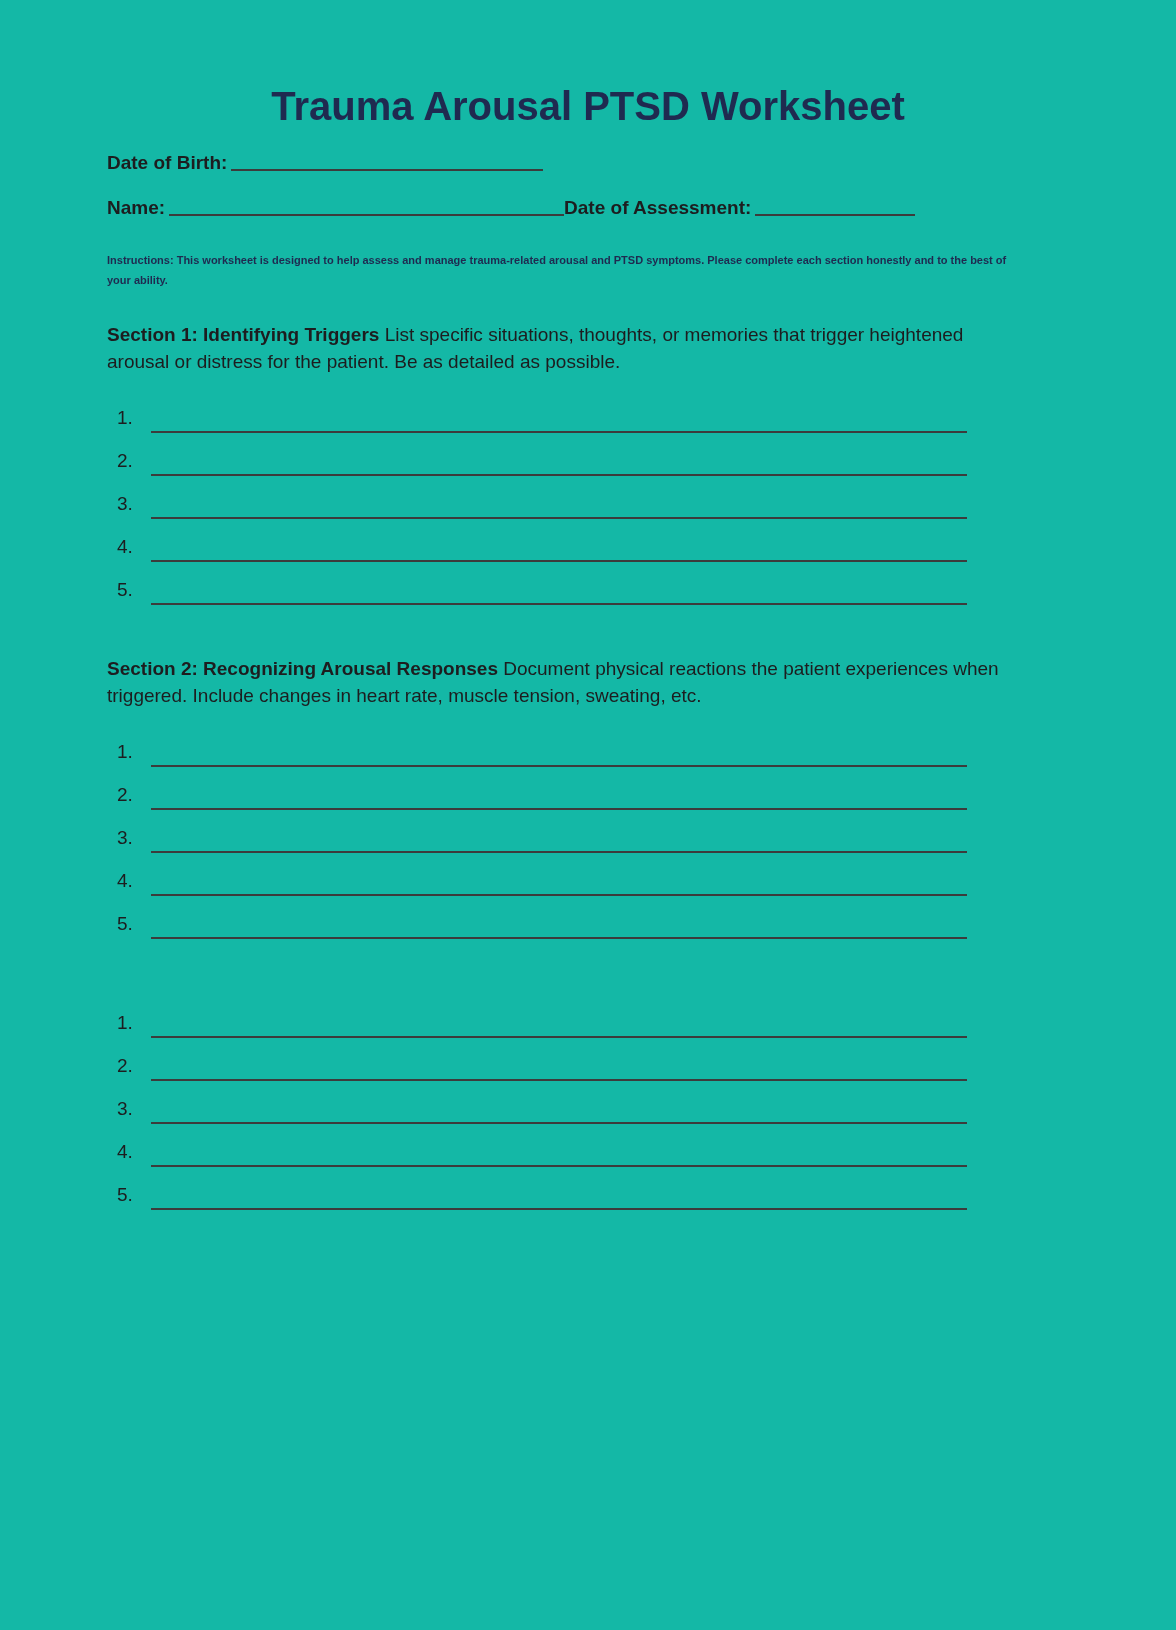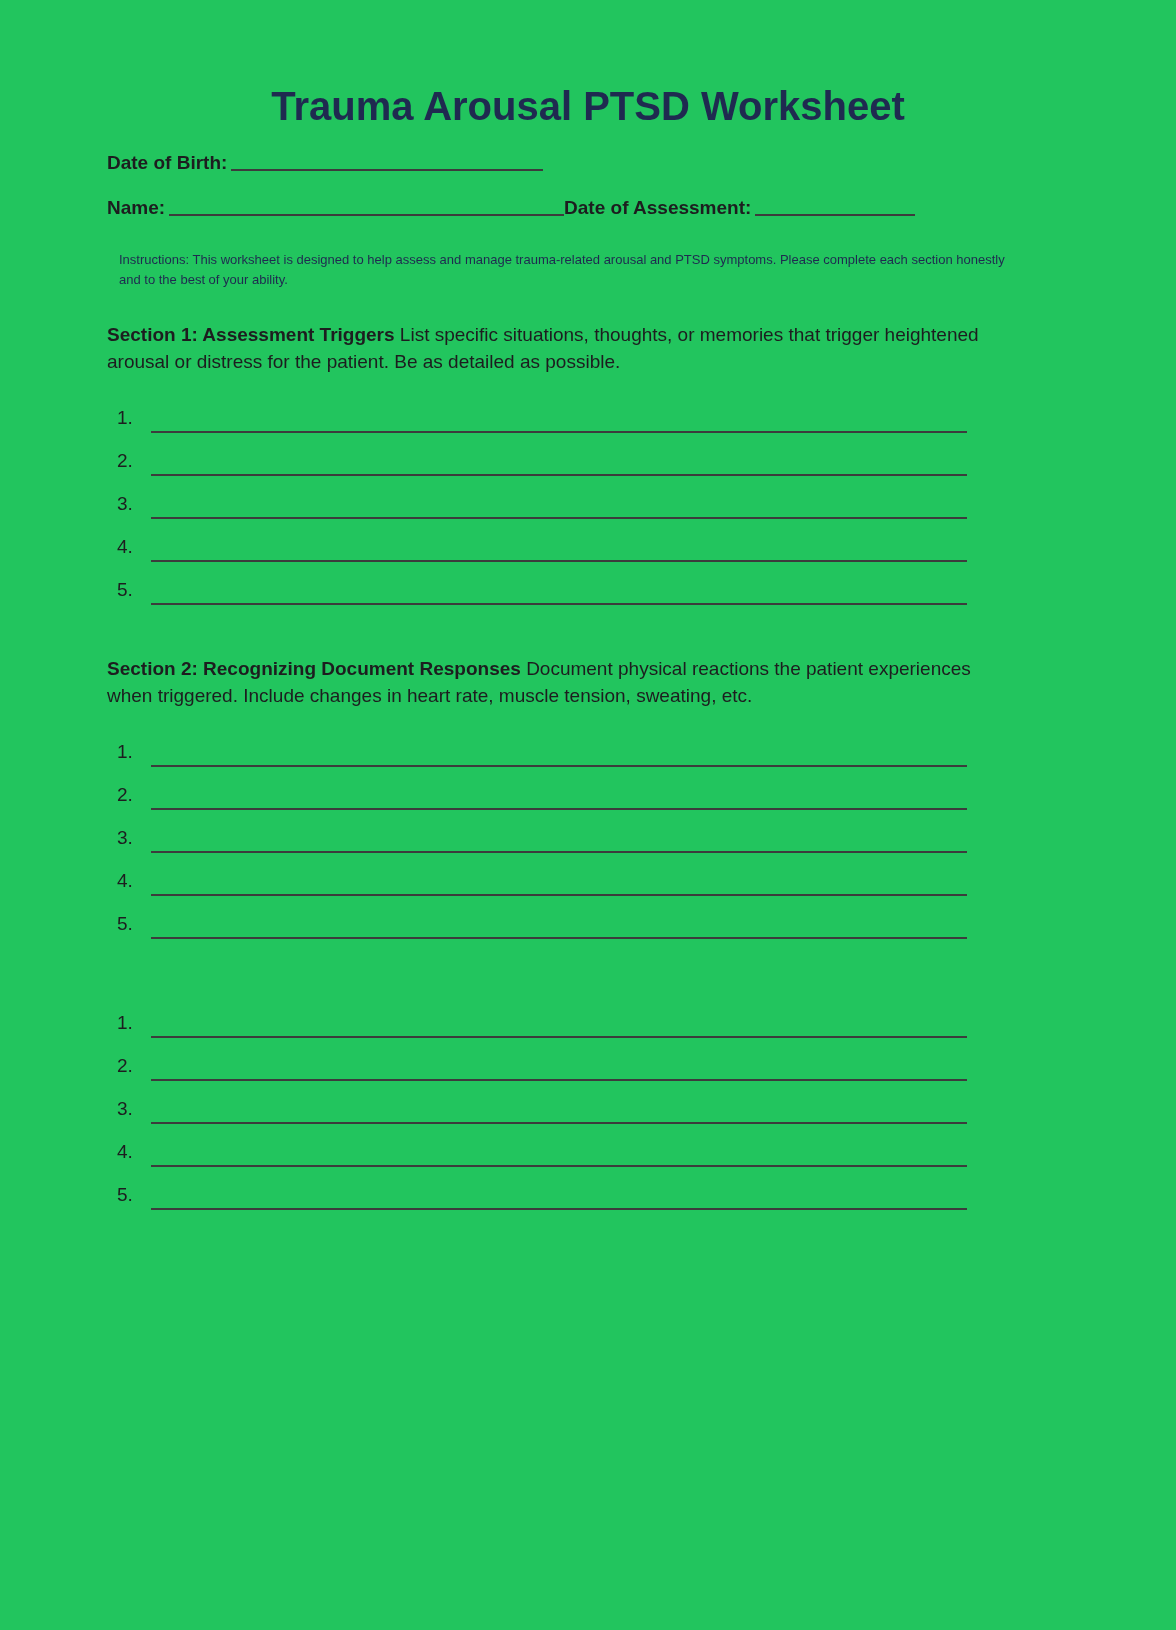--- a/index.html
+++ b/index.html
@@ -6,21 +6,21 @@
     --navy:#1f2a50;
     --text:#1d1d1f;
     --line:#3c3c3c;
   }
   html,body{margin:0;padding:0;background:#ffffff;}
   .page{
     position:relative;
     width:1176px;
     height:1630px;
     box-sizing:border-box;
-    background:#22c55e;
+    background:#14b8a6;
     padding:80px 107px 0 107px;
     font-family:"Liberation Sans", sans-serif;
     color:var(--text);
     overflow:hidden;
   }
   .title{
     margin:0;
     font-size:40px;
     line-height:52px;
     font-weight:bold;
@@ -43,24 +43,24 @@
     display:inline-block;
     height:3px;
     border-bottom:2px solid var(--line);
     transform:translateY(2px);
     margin-left:4px;
   }
   .blank.name{width:395px;margin-right:0;}
   .blank.assess{width:160px;}
   .blank.dob{width:312px;}
   .instructions{
-    margin:28px 0 0 12px;
+    margin:28px 0 0 0;
     max-width:900px;
-    font-size:13px;
-    font-weight:normal;
+    font-size:11px;
+    font-weight:bold;
     line-height:20px;
     color:var(--navy);
   }
   .section.s1{margin-top:32px;}
   .section.s2{margin-top:46px;}
   .section.s3{margin-top:56px;}
   .sec-head{
     margin:0;
     max-width:900px;
     font-size:19px;
@@ -103,21 +103,21 @@
     <span>Date of Birth:</span><span class="blank dob"></span>
   </div>
 
   <div class="field-row">
     <span>Name:</span><span class="blank name"></span><span>Date of Assessment:</span><span class="blank assess"></span>
   </div>
 
   <p class="instructions">Instructions: This worksheet is designed to help assess and manage trauma-related arousal and PTSD symptoms. Please complete each section honestly and to the best of your ability.</p>
 
   <div class="section s1">
-    <p class="sec-head"><span class="head-bold">Section 1: Assessment Triggers</span> <span>List specific situations, thoughts, or memories that trigger heightened arousal or distress for the patient. Be as detailed as possible.</span></p>
+    <p class="sec-head"><span class="head-bold">Section 1: Identifying Triggers</span> <span>List specific situations, thoughts, or memories that trigger heightened arousal or distress for the patient. Be as detailed as possible.</span></p>
     <div class="items">
       <div class="item">
           <span class="num">1.</span>
           <span class="line"></span>
         </div>
       <div class="item">
           <span class="num">2.</span>
           <span class="line"></span>
         </div>
       <div class="item">
@@ -129,21 +129,21 @@
           <span class="line"></span>
         </div>
       <div class="item">
           <span class="num">5.</span>
           <span class="line"></span>
         </div>
     </div>
   </div>
 
   <div class="section s2">
-    <p class="sec-head"><span class="head-bold">Section 2: Recognizing Document Responses</span> <span>Document physical reactions the patient experiences when triggered. Include changes in heart rate, muscle tension, sweating, etc.</span></p>
+    <p class="sec-head"><span class="head-bold">Section 2: Recognizing Arousal Responses</span> <span>Document physical reactions the patient experiences when triggered. Include changes in heart rate, muscle tension, sweating, etc.</span></p>
     <div class="items">
       <div class="item">
           <span class="num">1.</span>
           <span class="line"></span>
         </div>
       <div class="item">
           <span class="num">2.</span>
           <span class="line"></span>
         </div>
       <div class="item">

